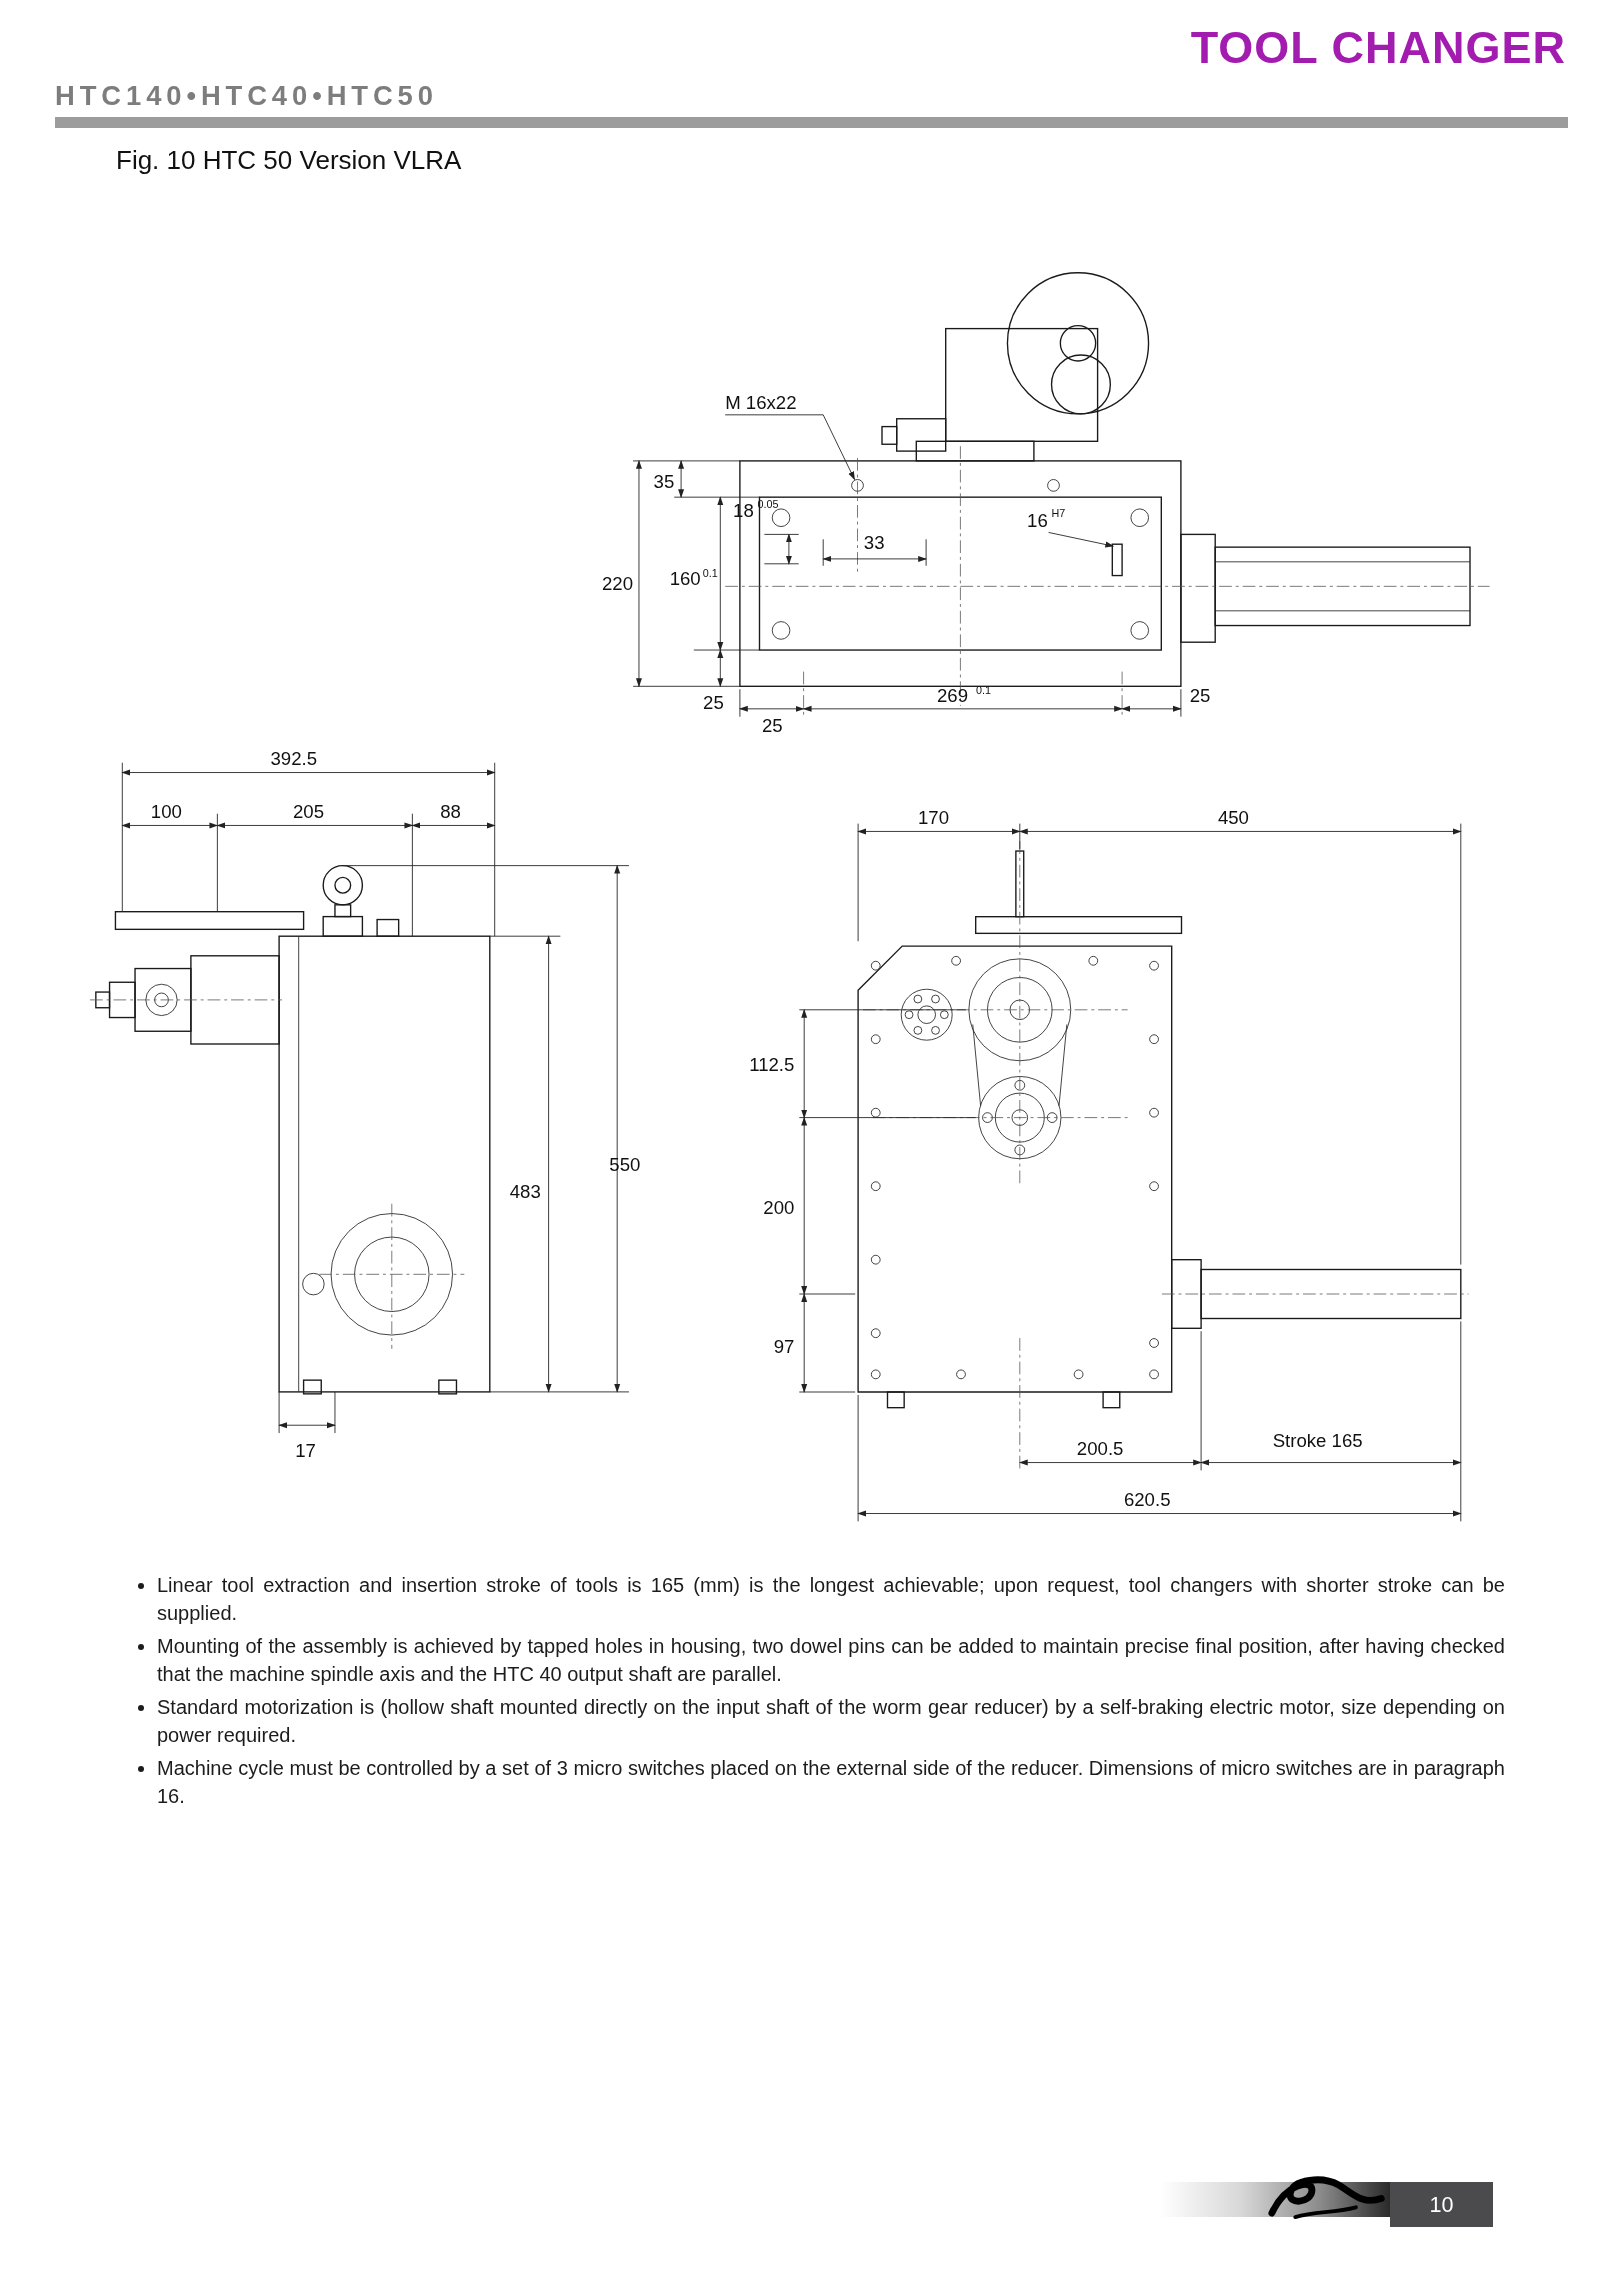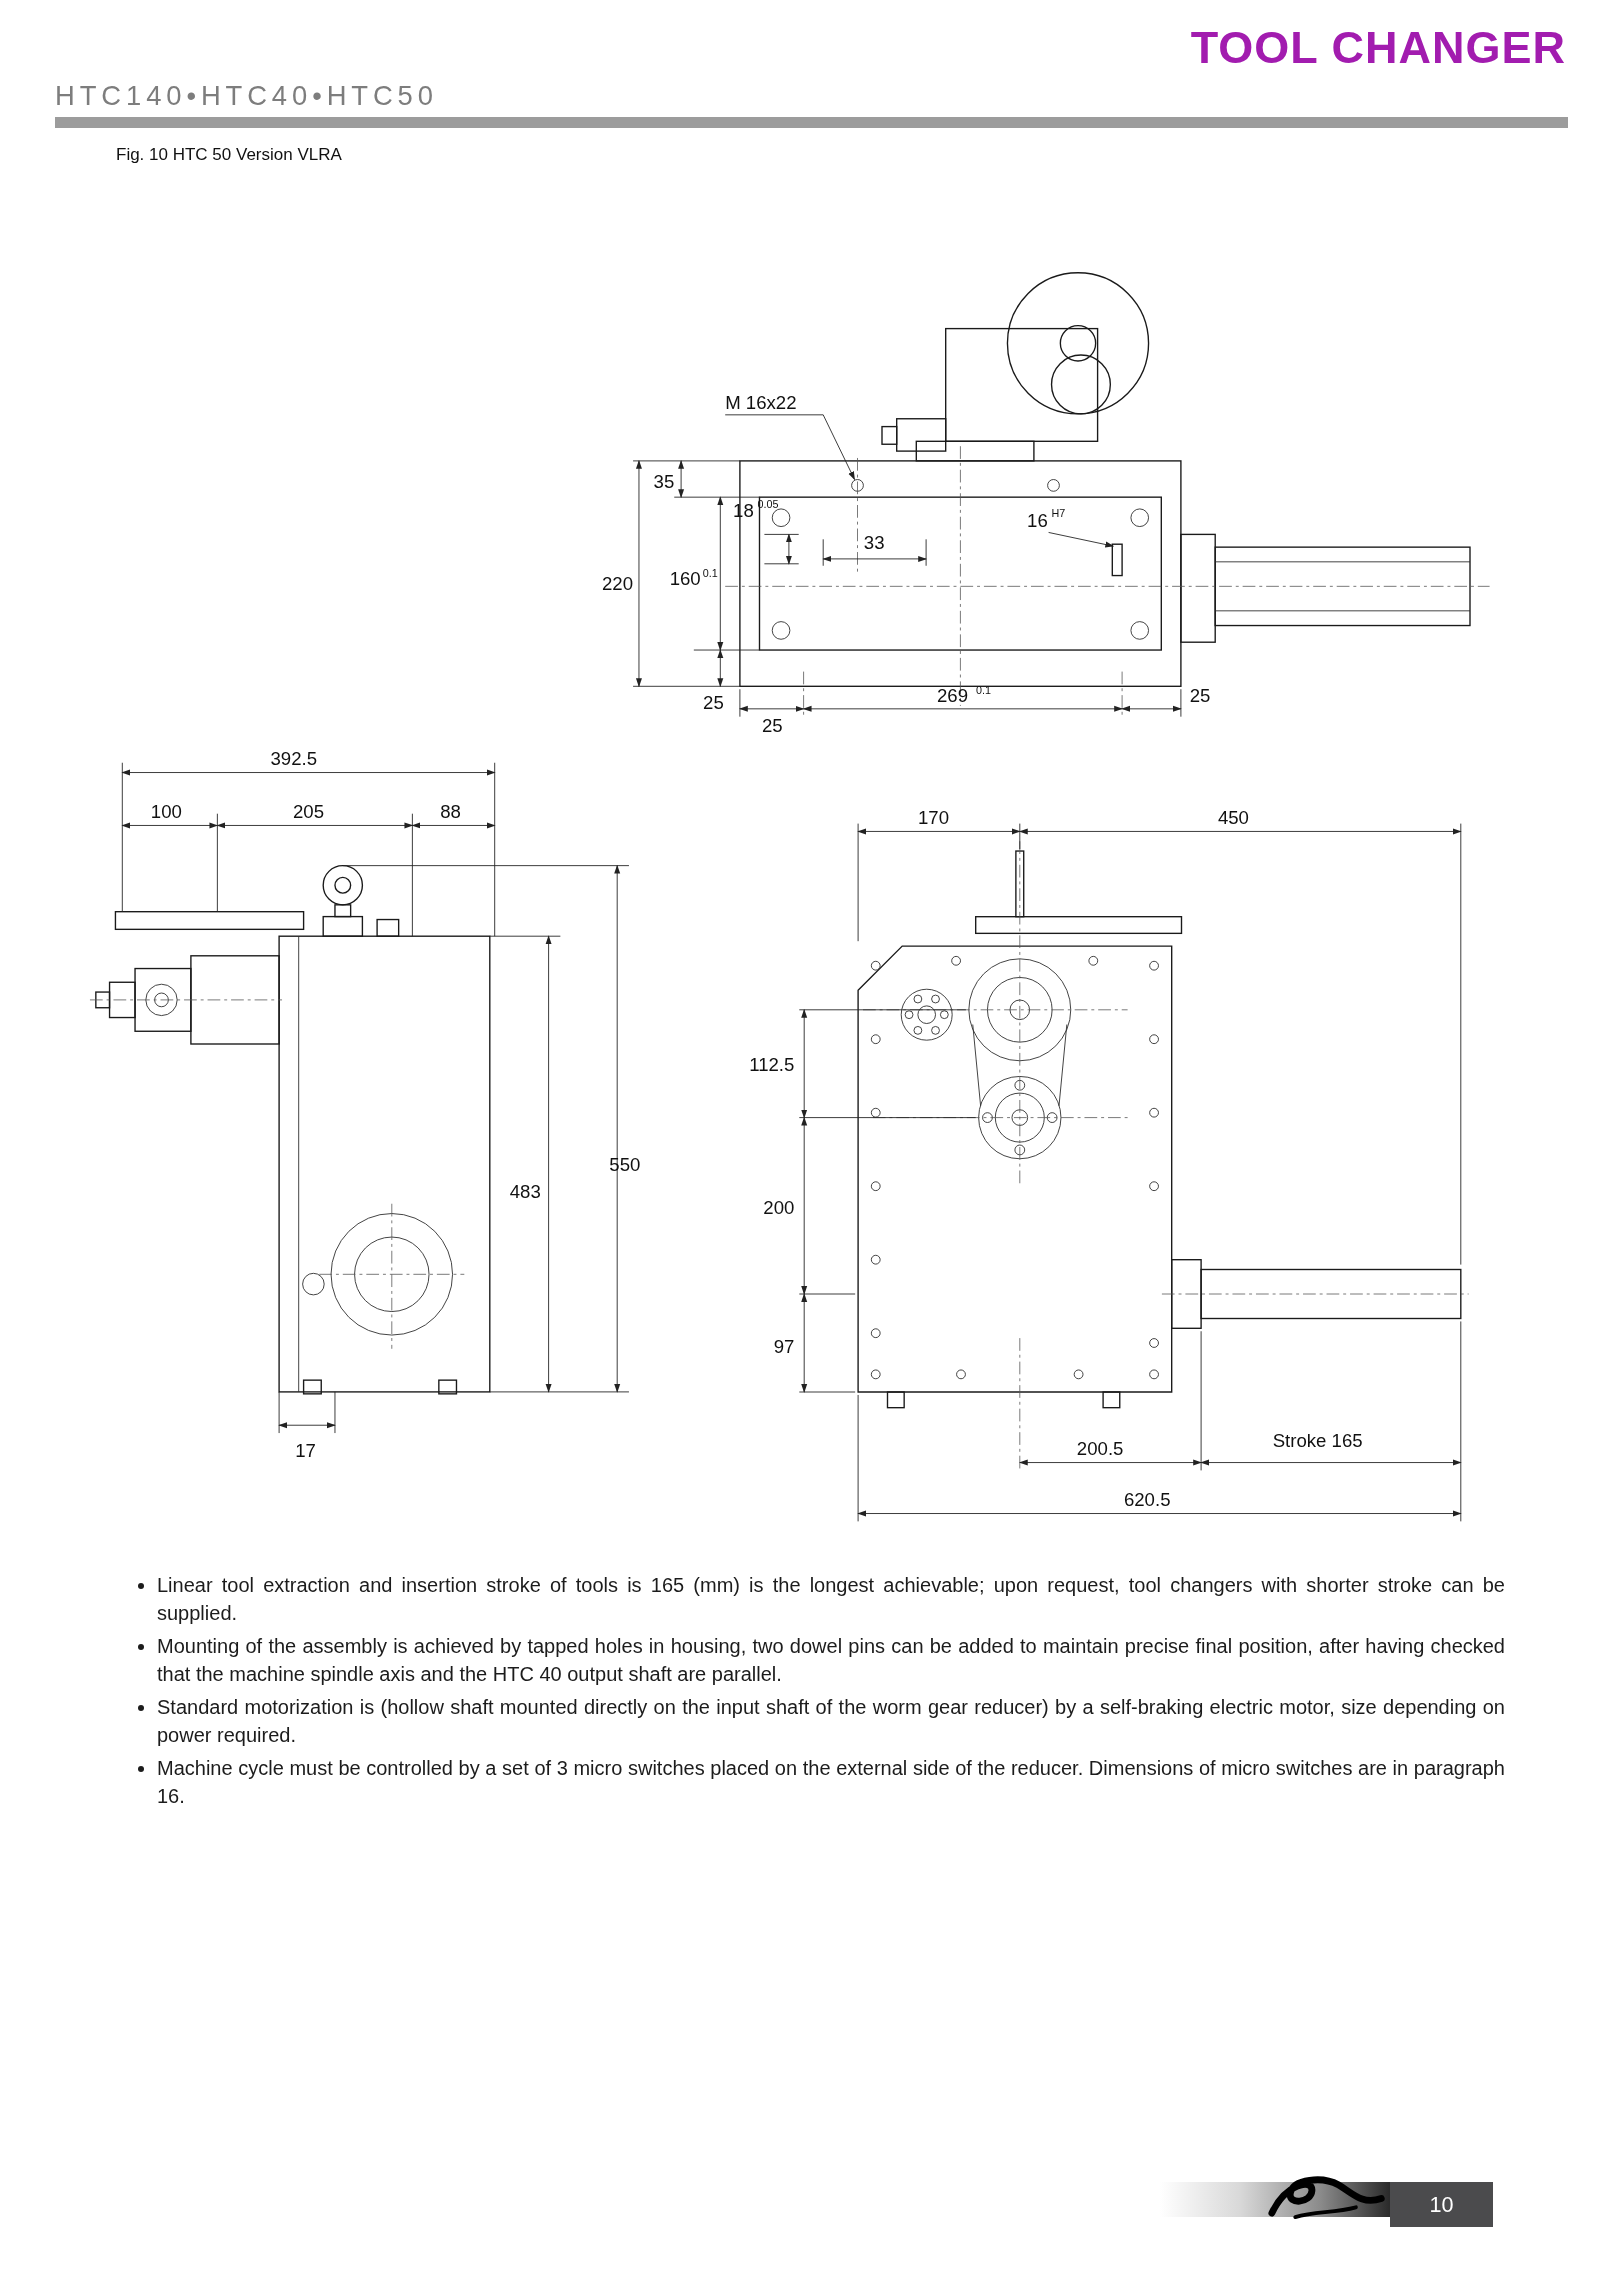--- a/index.html
+++ b/index.html
@@ -7,27 +7,27 @@
     position:relative;width:1621px;height:2293px;background:#ffffff;
     font-family:"Liberation Sans",sans-serif;color:#1a1a1a;overflow:hidden;
     margin:0 auto;
   }
   .doc-title{
     position:absolute;top:21.6px;right:55px;font-size:45px;letter-spacing:1px;
     color:#a21caf;font-weight:700;
   }
   .model-line{
     position:absolute;top:80px;left:55px;font-size:27.4px;letter-spacing:4.9px;
-    color:#7d7d7d;font-weight:normal;
+    color:#7d7d7d;font-weight:bold;
   }
   .header-bar{
     position:absolute;top:117px;left:55px;width:1513px;height:10.8px;background:#9c9c9c;
   }
   .fig-caption{
-    position:absolute;top:145px;left:116px;font-size:17px;color:#111;text-align:right;
+    position:absolute;top:145px;left:116px;font-size:26px;color:#111;text-align:right;
   }
   svg{position:absolute;overflow:visible;}
   svg text{font-family:"Liberation Sans",sans-serif;fill:#111;font-size:19px;}
   svg text.tol{font-size:11px;}
   .outline{stroke:#1a1a1a;stroke-width:1.4;fill:none;}
   .thin{stroke:#2a2a2a;stroke-width:0.9;fill:none;}
   .center{stroke:#555;stroke-width:0.8;fill:none;stroke-dasharray:13 4 3 4;}
   .dim{stroke:#222;stroke-width:0.9;fill:none;}
   .bullets{
     position:absolute;top:1560px;left:94px;width:1423px;

